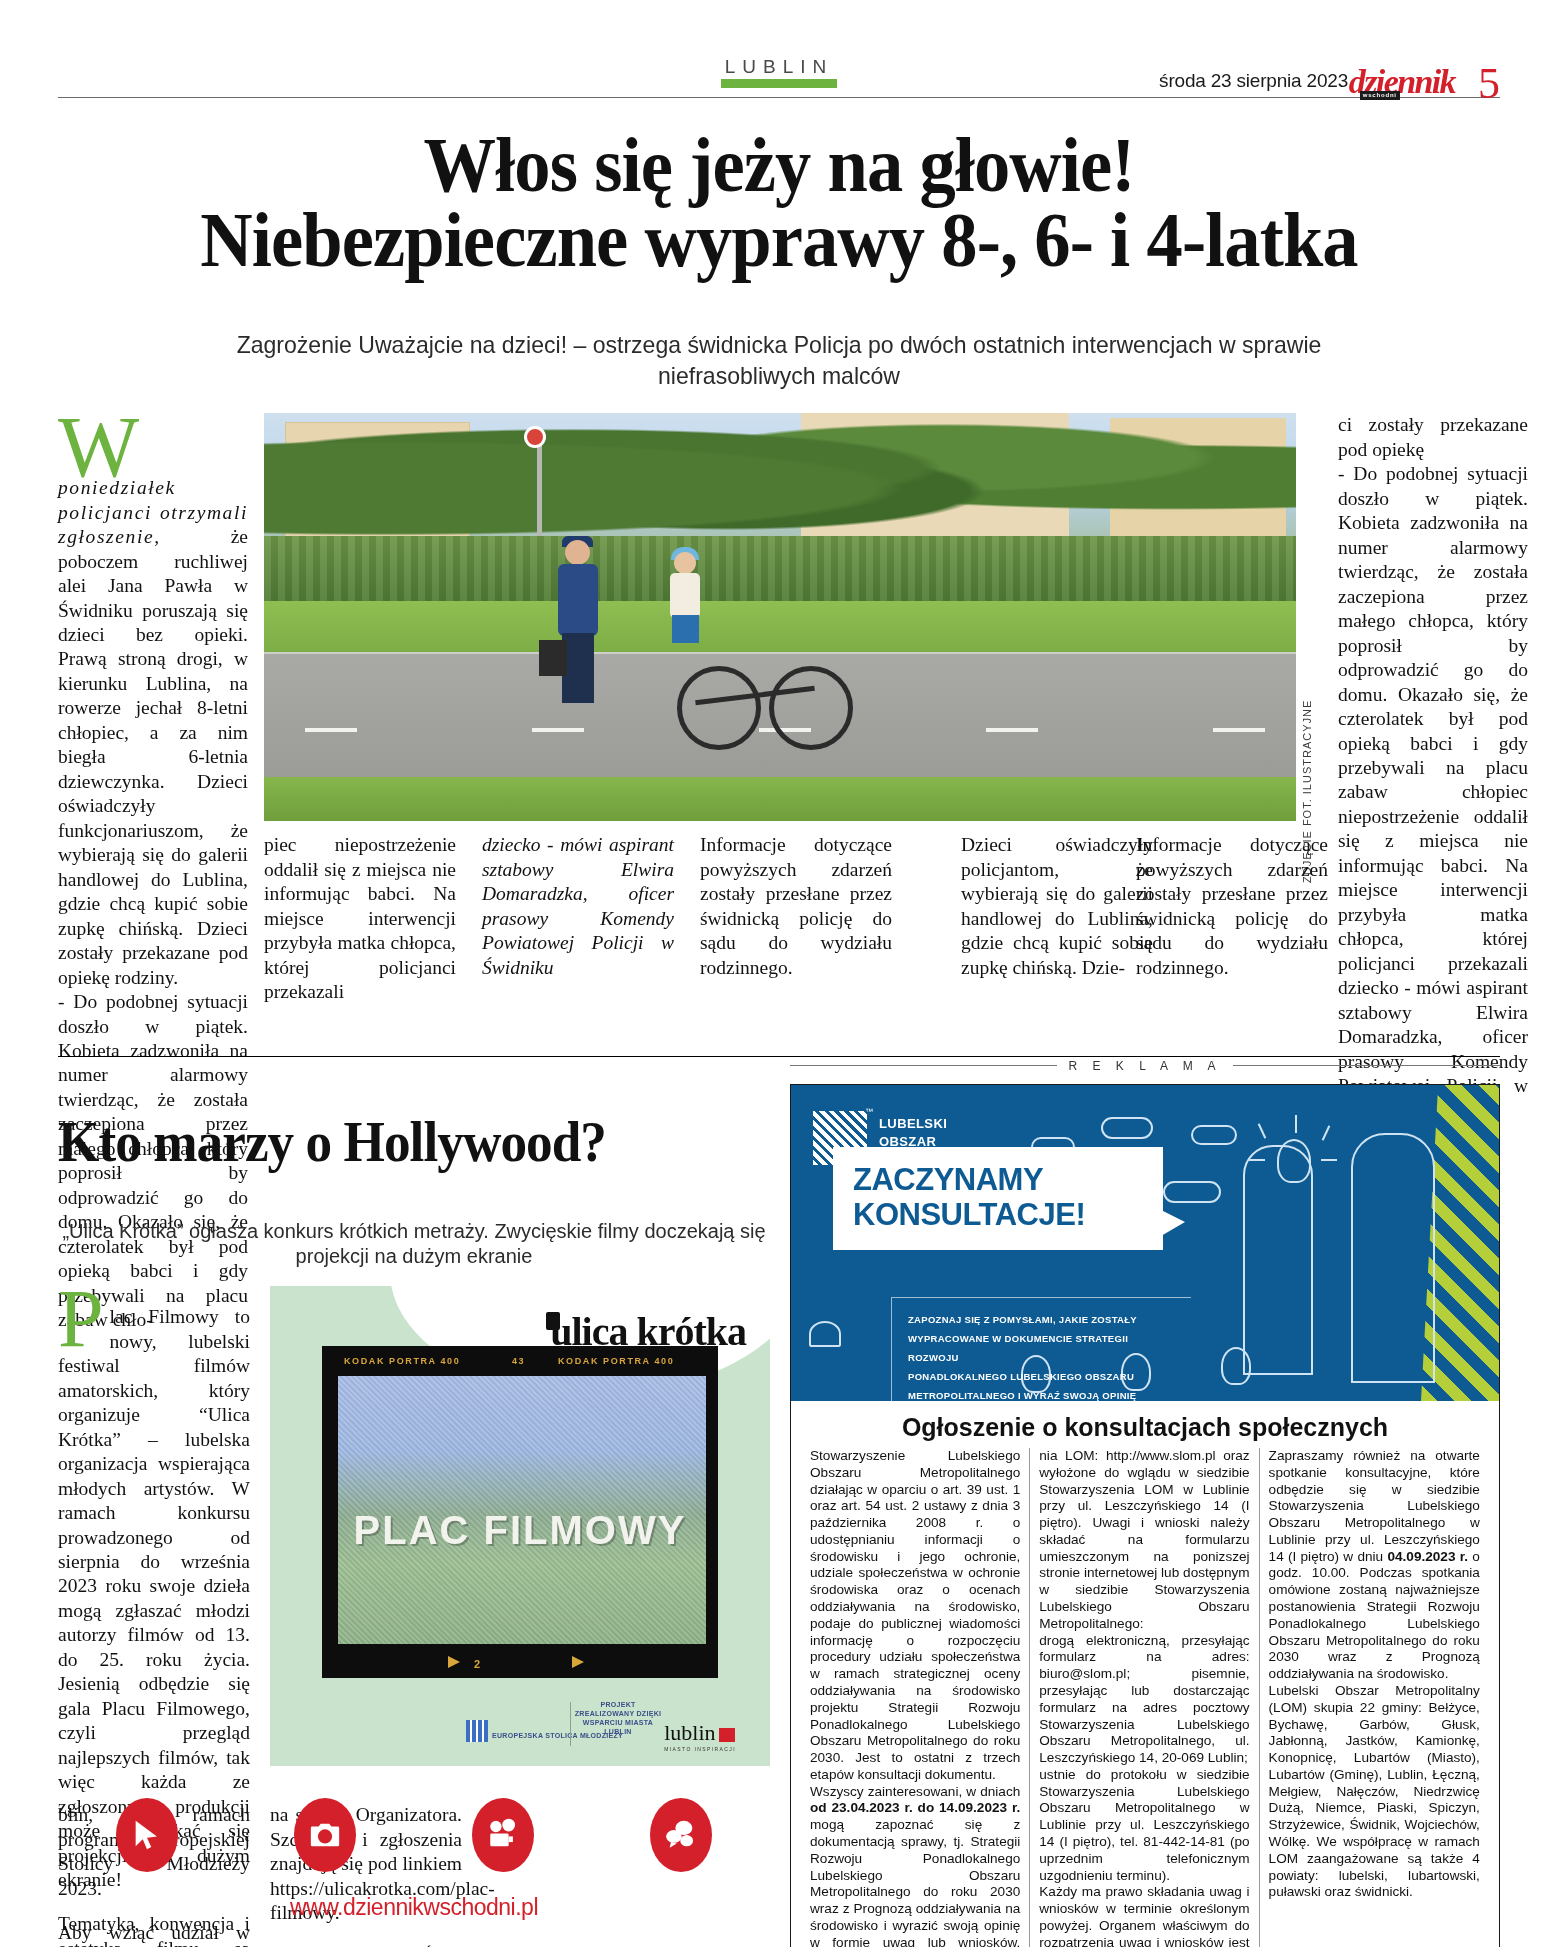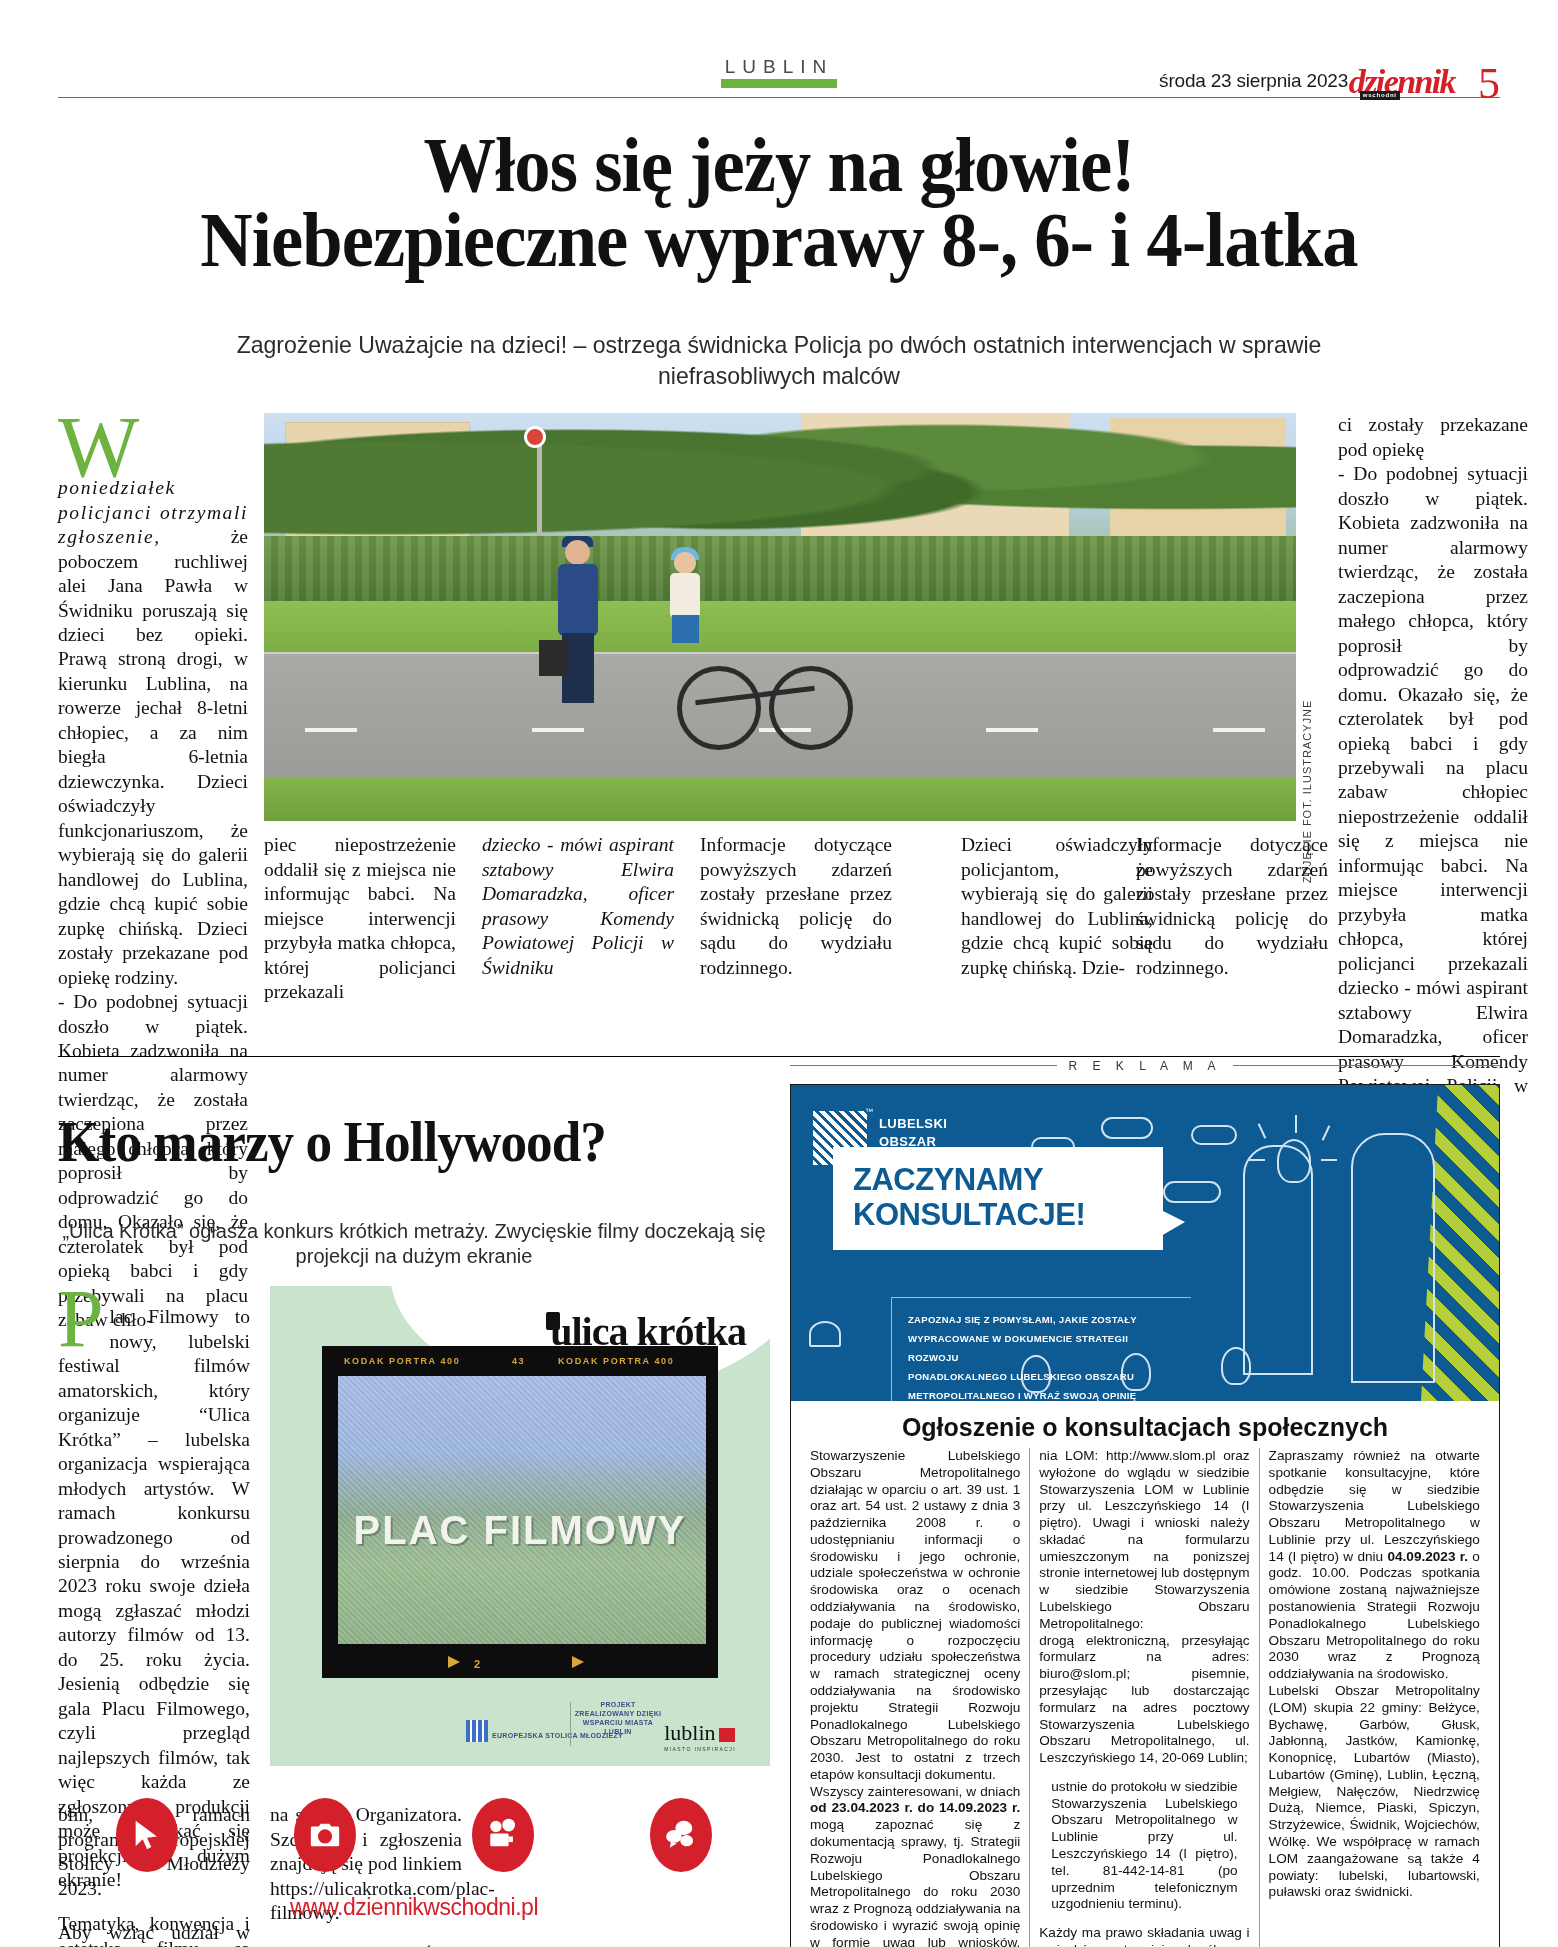--- a/index.html
+++ b/index.html
@@ -517,21 +517,21 @@
       <div class="adcols">
         <div class="adcol b1">
           <p style="margin:0">Stowarzyszenie Lubelskiego Obszaru Metropolitalnego działając w oparciu o art. 39 ust. 1 oraz art. 54 ust. 2 ustawy z dnia 3 października 2008 r. o udostępnianiu informacji o środowisku i jego ochronie, udziale społeczeństwa w ochronie środowiska oraz o ocenach oddziaływania na środowisko, podaje do publicznej wiadomości informację o rozpoczęciu procedury udziału społeczeństwa w ramach strategicznej oceny oddziaływania na środowisko projektu Strategii Rozwoju Ponadlokalnego Lubelskiego Obszaru Metropolitalnego do roku 2030. Jest to ostatni z trzech etapów konsultacji dokumentu.</p>
           <p style="margin:0">
             <span>Wszyscy zainteresowani, w dniach </span><b>od 23.04.2023 r. do 14.09.2023 r.</b><span> mogą zapoznać się z dokumentacją sprawy, tj. Strategii Rozwoju Ponadlokalnego Lubelskiego Obszaru Metropolitalnego do roku 2030 wraz z Prognozą oddziaływania na środowisko i wyrazić swoją opinię w formie uwag lub wniosków. Dokumenty dostępne są na stronie internetowej Stowarzysze-</span>
           </p>
         </div>
         <div class="adcol b2">
           <p style="margin:0">nia LOM: http://www.slom.pl oraz wyłożone do wglądu w siedzibie Stowarzyszenia LOM w Lublinie przy ul. Leszczyńskiego 14 (I piętro). Uwagi i wnioski należy składać na formularzu umieszczonym na ponizszej stronie internetowej lub dostępnym w siedzibie Stowarzyszenia Lubelskiego Obszaru Metropolitalnego:</p>
           <p style="margin:0">drogą elektroniczną, przesyłając formularz na adres: biuro@slom.pl; pisemnie, przesyłając lub dostarczając formularz na adres pocztowy Stowarzyszenia Lubelskiego Obszaru Metropolitalnego, ul. Leszczyńskiego 14, 20-069 Lublin;</p>
-          <p style="margin:12px">ustnie do protokołu w siedzibie Stowarzyszenia Lubelskiego Obszaru Metropolitalnego w Lublinie przy ul. Leszczyńskiego 14 (I piętro), tel. 81-442-14-81 (po uprzednim telefonicznym uzgodnieniu terminu).</p>
+          <p style="margin:0">ustnie do protokołu w siedzibie Stowarzyszenia Lubelskiego Obszaru Metropolitalnego w Lublinie przy ul. Leszczyńskiego 14 (I piętro), tel. 81-442-14-81 (po uprzednim telefonicznym uzgodnieniu terminu).</p>
           <p style="margin:0">Każdy ma prawo składania uwag i wniosków w terminie określonym powyżej. Organem właściwym do rozpatrzenia uwag i wniosków jest Stowarzyszenie Lubelskie-</p>
         </div>
         <div class="adcol">
           <p style="margin:0">
             <span>Zapraszamy również na otwarte spotkanie konsultacyjne, które odbędzie się w siedzibie Stowarzyszenia Lubelskiego Obszaru Metropolitalnego w Lublinie przy ul. Leszczyńskiego 14 (I piętro) w dniu </span><b>04.09.2023 r.</b><span> o godz. 10.00. Podczas spotkania omówione zostaną najważniejsze postanowienia Strategii Rozwoju Ponadlokalnego Lubelskiego Obszaru Metropolitalnego do roku 2030 wraz z Prognozą oddziaływania na środowisko.</span>
           </p>
           <p style="margin:0">Lubelski Obszar Metropolitalny (LOM) skupia 22 gminy: Bełżyce, Bychawę, Garbów, Głusk, Jabłonną, Jastków, Kamionkę, Konopnicę, Lubartów (Miasto), Lubartów (Gminę), Lublin, Łęczną, Mełgiew, Nałęczów, Niedrzwicę Dużą, Niemce, Piaski, Spiczyn, Strzyżewice, Świdnik, Wojciechów, Wólkę. We współpracę w ramach LOM zaangażowane są także 4 powiaty: lubelski, lubartowski, puławski oraz świdnicki.</p>
         </div>
       </div>
     </div>

